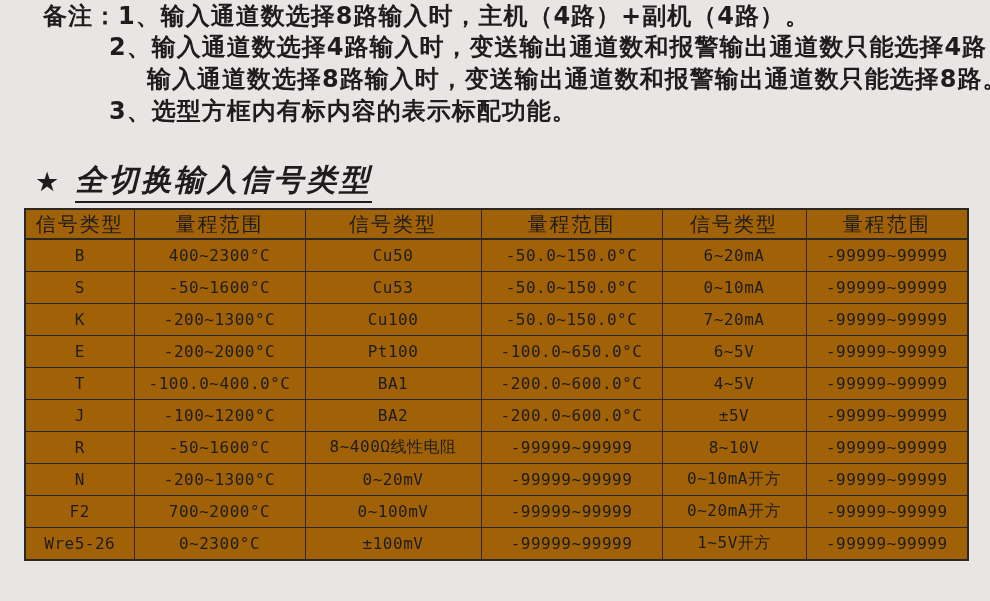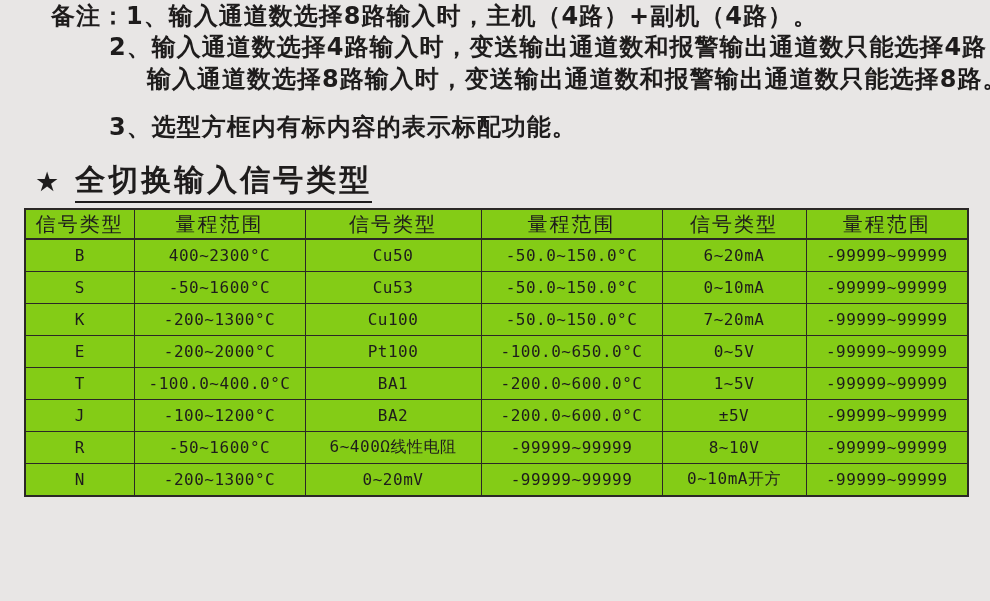--- a/index.html
+++ b/index.html
@@ -13,53 +13,54 @@
   }
   
   .note-line{
     position:absolute;
     font-size:24px;
     line-height:30px;
     font-weight:600;
     letter-spacing:1px;
     white-space:nowrap;
   }
-  .nl1{left:43px;top:1px;margin-left:8px;}
+  .nl1{left:43px;top:1px;}
   .nl2{left:109px;top:32px;}
   .nl3{left:147px;top:64px;}
-  .nl4{left:109px;top:112px;}
+  .nl4{left:109px;top:96px;}
   
   .section-title{
     position:absolute;
     left:35px;top:160px;
     font-size:30px;
     font-weight:600;
     white-space:nowrap;
     display:flex;
     align-items:center;
   }
   .section-title .star{
     font-size:27px;
     margin-right:16px;
     letter-spacing:0;
   }
   .section-title .title-text{
     letter-spacing:3px;
     border-bottom:2px solid #1e1c1c;
     padding-bottom:0;
+    font-style:italic;
   }
   
   table.signal-table{
     position:absolute;
     left:24px;top:208px;
     width:943px;
     border-collapse:collapse;
     table-layout:fixed;
     border:2px solid #2b2826;
-    background:#84cc16;
+    background:#a16207;
   }
   .signal-table th,
   .signal-table td{
     border:1px solid #2b2826;
     text-align:center;
     vertical-align:middle;
     overflow:hidden;
     white-space:nowrap;
     padding:0;
   }
@@ -134,49 +135,65 @@
         <td>Cu100</td>
         <td>-50.0~150.0°C</td>
         <td>7~20mA</td>
         <td>-99999~99999</td>
       </tr>
       <tr>
         <td>E</td>
         <td>-200~2000°C</td>
         <td>Pt100</td>
         <td>-100.0~650.0°C</td>
-        <td>0~5V</td>
+        <td>6~5V</td>
         <td>-99999~99999</td>
       </tr>
       <tr>
         <td>T</td>
         <td>-100.0~400.0°C</td>
         <td>BA1</td>
         <td>-200.0~600.0°C</td>
-        <td>1~5V</td>
+        <td>4~5V</td>
         <td>-99999~99999</td>
       </tr>
       <tr>
         <td>J</td>
         <td>-100~1200°C</td>
         <td>BA2</td>
         <td>-200.0~600.0°C</td>
         <td>±5V</td>
         <td>-99999~99999</td>
       </tr>
       <tr>
         <td>R</td>
         <td>-50~1600°C</td>
-        <td>6~400Ω线性电阻</td>
+        <td>8~400Ω线性电阻</td>
         <td>-99999~99999</td>
         <td>8~10V</td>
         <td>-99999~99999</td>
       </tr>
       <tr>
         <td>N</td>
         <td>-200~1300°C</td>
         <td>0~20mV</td>
         <td>-99999~99999</td>
         <td>0~10mA开方</td>
         <td>-99999~99999</td>
       </tr>
+      <tr>
+        <td>F2</td>
+        <td>700~2000°C</td>
+        <td>0~100mV</td>
+        <td>-99999~99999</td>
+        <td>0~20mA开方</td>
+        <td>-99999~99999</td>
+      </tr>
+      <tr>
+        <td>Wre5-26</td>
+        <td>0~2300°C</td>
+        <td>±100mV</td>
+        <td>-99999~99999</td>
+        <td>1~5V开方</td>
+        <td>-99999~99999</td>
+      </tr>
     </tbody>
 </table>
 
 </body></html>

